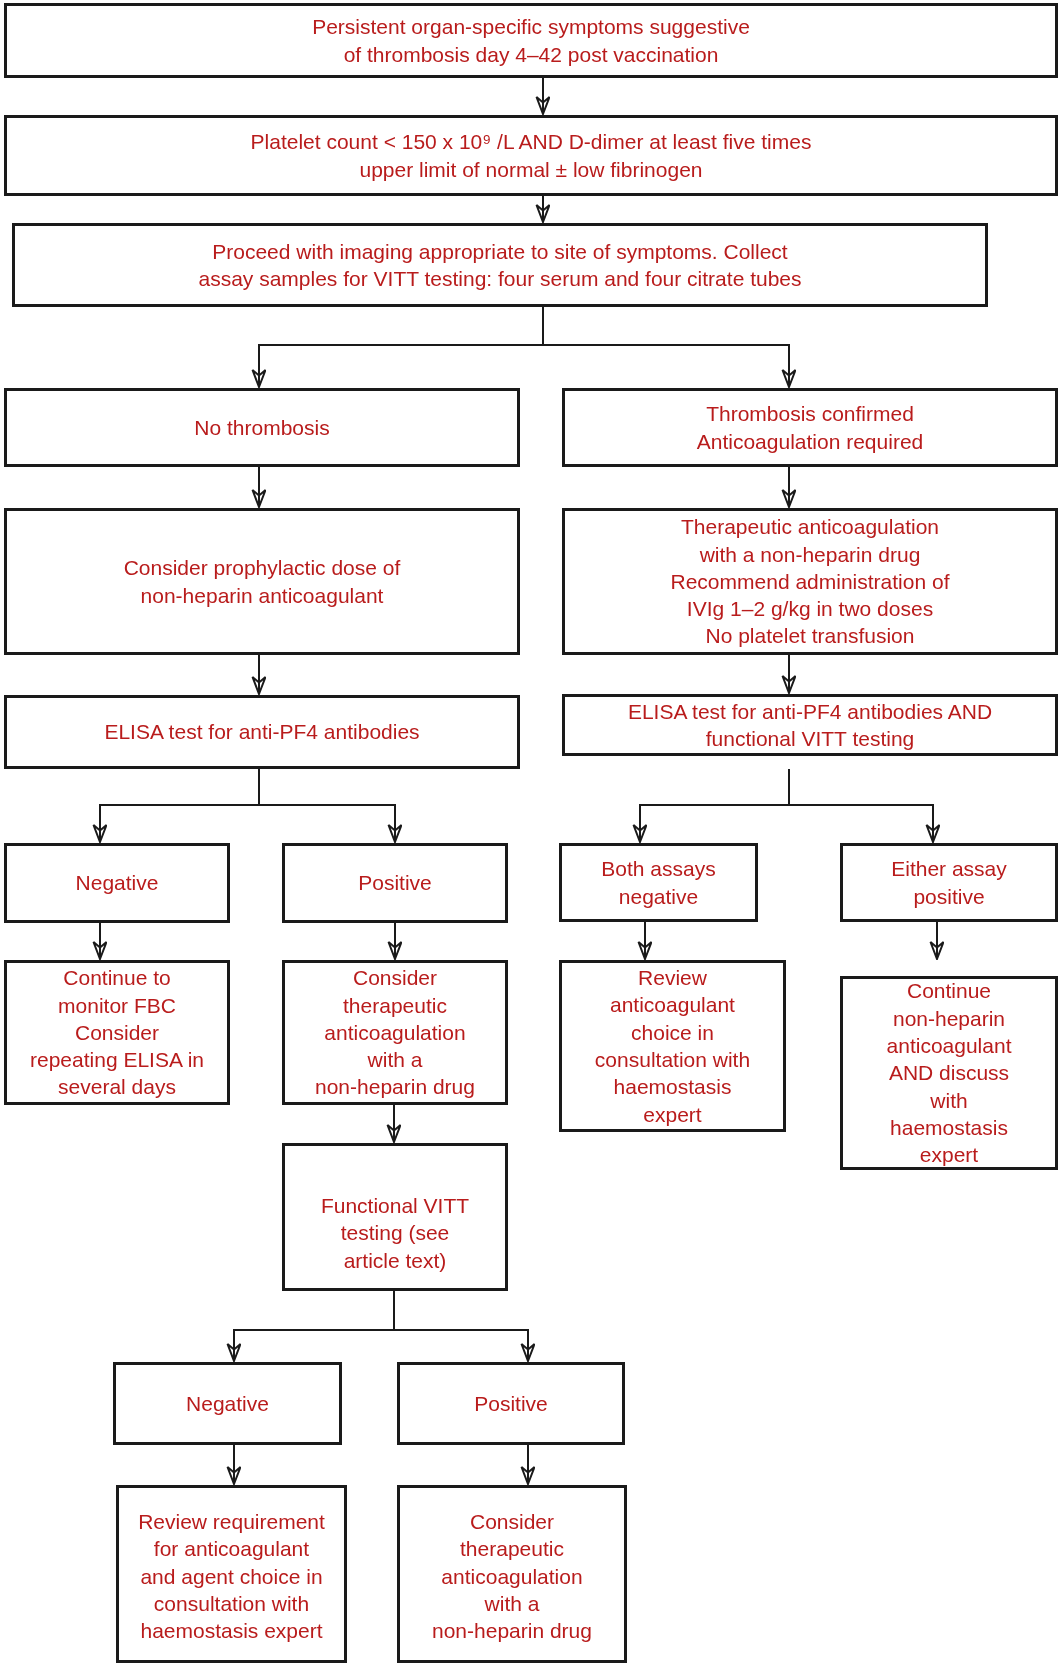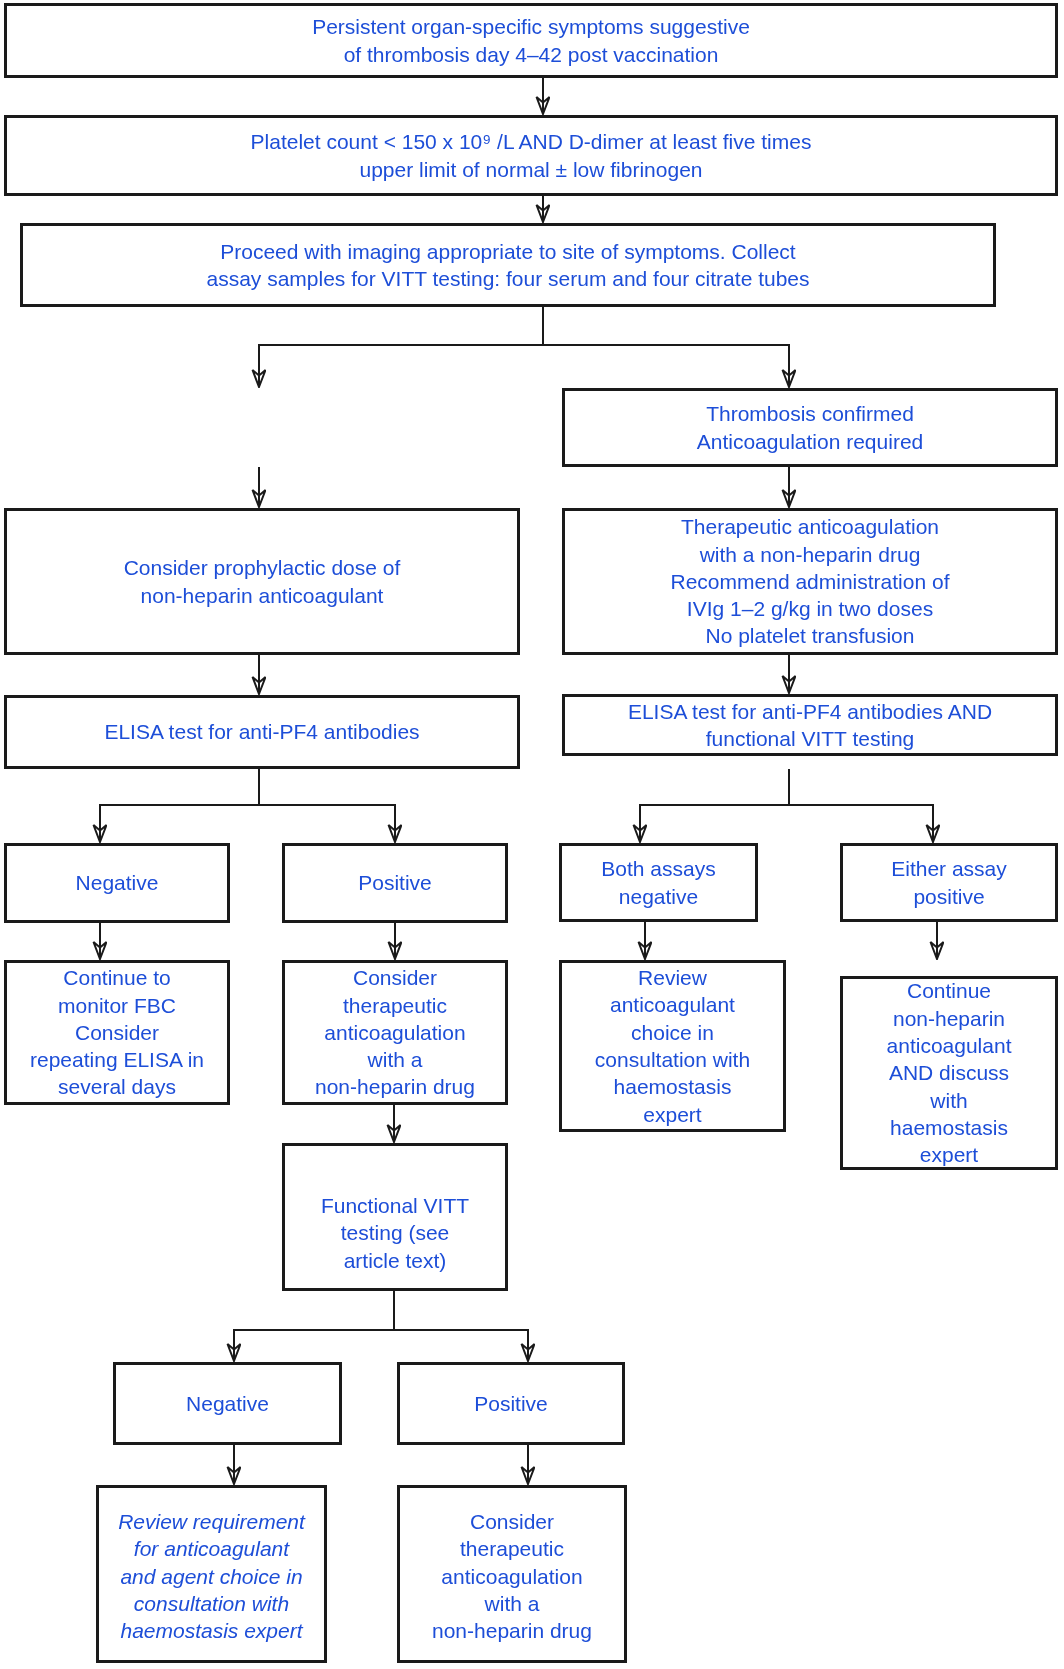--- a/index.html
+++ b/index.html
@@ -1,62 +1,62 @@
 <!DOCTYPE html>
 <html><head>
 <meta charset="utf-8">
 <style>
   html,body{margin:0;padding:0;background:#ffffff;}
   .canvas{
     position:relative;
     width:1064px;height:1669px;
     background:#ffffff;
     font-family:"Liberation Sans","DejaVu Sans",sans-serif;
-    color:#1d4ed8;
+    color:#b91c1c;
   }
   .connectors{position:absolute;left:0;top:0;width:1064px;height:1669px;}
   .connectors path, .connectors line{stroke:#1a1a1a;stroke-width:2;fill:none;}
   .node{
     position:absolute;
     box-sizing:border-box;
     border:3px solid #1a1a1a;
     background:#ffffff;
     display:flex;
     align-items:center;
     justify-content:center;
     text-align:center;
     font-size:21px;
     line-height:1.3;
     white-space:pre-line;
     padding:4px 8px;
   }
   
   .n-symptoms            {left:4px;   top:3px;    width:1054px; height:75px;}
   .n-platelet            {left:4px;   top:115px;  width:1054px; height:81px;}
-  .n-imaging             {left:20px;   top:223px;  width:976px; height:84px;}
+  .n-imaging             {left:12px;   top:223px;  width:976px; height:84px;}
   .n-no-thrombosis       {left:4px;   top:388px;  width:516px;  height:79px;}
   .n-thrombosis-confirmed{left:562px; top:388px;  width:496px;  height:79px;}
   .n-prophylactic        {left:4px;   top:508px;  width:516px;  height:147px;}
   .n-therapeutic-ivig    {left:562px; top:508px;  width:496px;  height:147px;}
   .n-elisa               {left:4px;   top:695px;  width:516px;  height:74px;}
   .n-elisa-functional    {left:562px; top:694px;  width:496px;  height:62px;}
   .n-neg1                {left:4px;   top:843px;  width:226px;  height:80px;}
   .n-pos1                {left:282px; top:843px;  width:226px;  height:80px;}
   .n-both-neg            {left:559px; top:843px;  width:199px;  height:79px;}
   .n-either-pos          {left:840px; top:843px;  width:218px;  height:79px;}
   .n-monitor-fbc         {left:4px;   top:960px;  width:226px;  height:145px;}
   .n-consider-ther1      {left:282px; top:960px;  width:226px;  height:145px;}
   .n-review-choice       {left:559px; top:960px;  width:227px;  height:172px;}
   .n-continue-nonhep     {left:840px; top:960px;  width:218px;  height:194px;margin-top:16px;}
   .n-functional-vitt     {left:282px; top:1143px; width:226px;  height:148px;
                           align-items:flex-end;padding-bottom:14px;}
   .n-neg2                {left:113px; top:1362px; width:229px;  height:83px;}
   .n-pos2                {left:397px; top:1362px; width:228px;  height:83px;}
-  .n-review-req          {left:96px; top:1485px; width:231px;  height:178px;
-                          align-items:flex-start;padding-top:20px;font-style:italic;}
+  .n-review-req          {left:116px; top:1485px; width:231px;  height:178px;
+                          align-items:flex-start;padding-top:20px;}
   .n-consider-ther2      {left:397px; top:1485px; width:230px;  height:178px;
                           align-items:flex-start;padding-top:20px;}
 </style>
 </head>
 <body>
 
 <div class="canvas">
 
   <svg class="connectors" width="1064" height="1669" viewBox="0 0 1064 1669" xmlns="http://www.w3.org/2000/svg">
     <defs>
@@ -101,20 +101,21 @@
     </g>
   </svg>
 
   <div class="node n-symptoms">Persistent organ-specific symptoms suggestive
 of thrombosis day 4–42 post vaccination</div>
   <div class="node n-platelet">Platelet count &lt; 150 x 10⁹ /L AND D-dimer at least five times
 upper limit of normal ± low fibrinogen</div>
   <div class="node n-imaging">Proceed with imaging appropriate to site of symptoms. Collect
 assay samples for VITT testing: four serum and four citrate tubes</div>
 
+  <div class="node n-no-thrombosis">No thrombosis</div>
   <div class="node n-thrombosis-confirmed">Thrombosis confirmed
 Anticoagulation required</div>
 
   <div class="node n-prophylactic">Consider prophylactic dose of
 non-heparin anticoagulant</div>
   <div class="node n-therapeutic-ivig">Therapeutic anticoagulation
 with a non-heparin drug
 Recommend administration of
 IVIg 1–2 g/kg in two doses
 No platelet transfusion</div>

